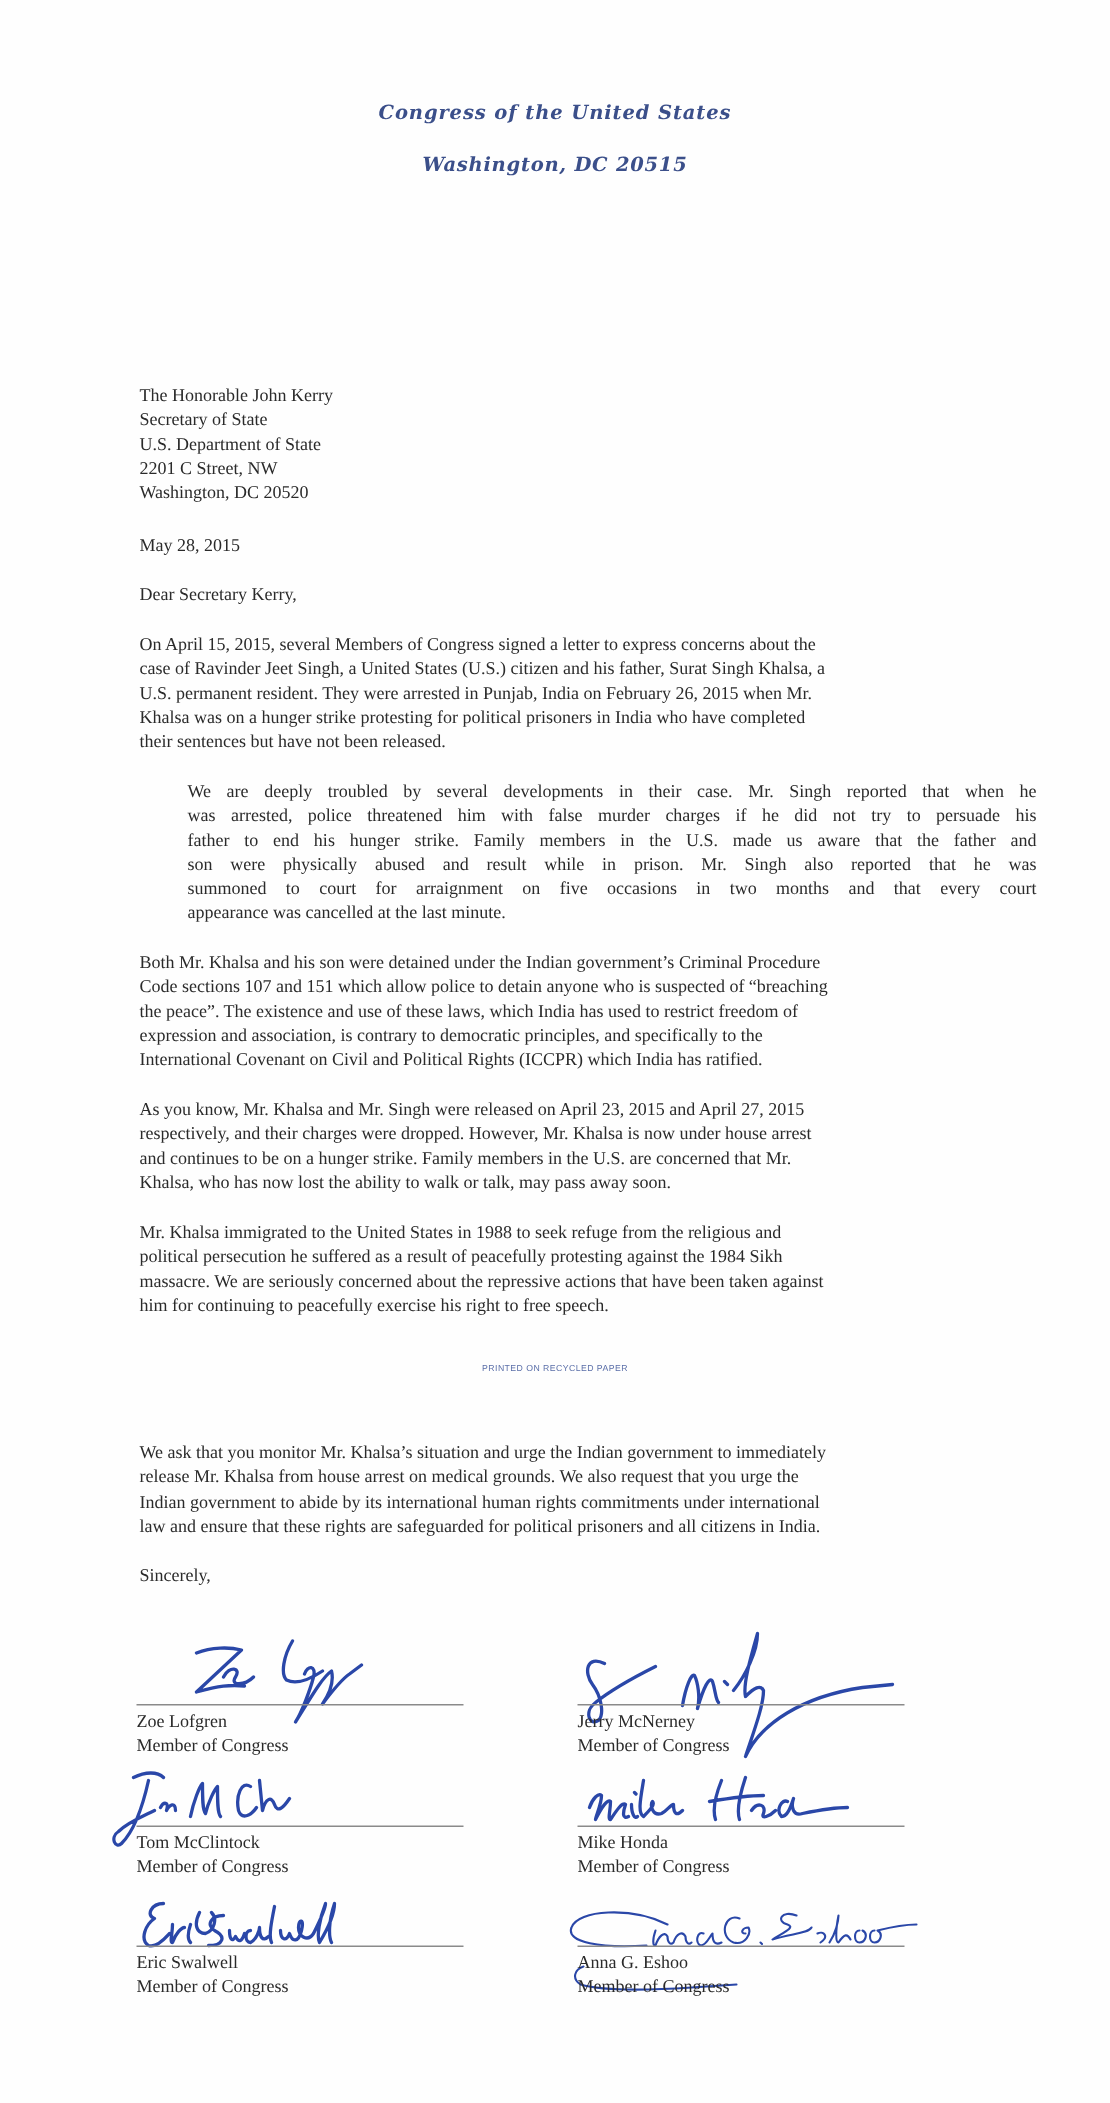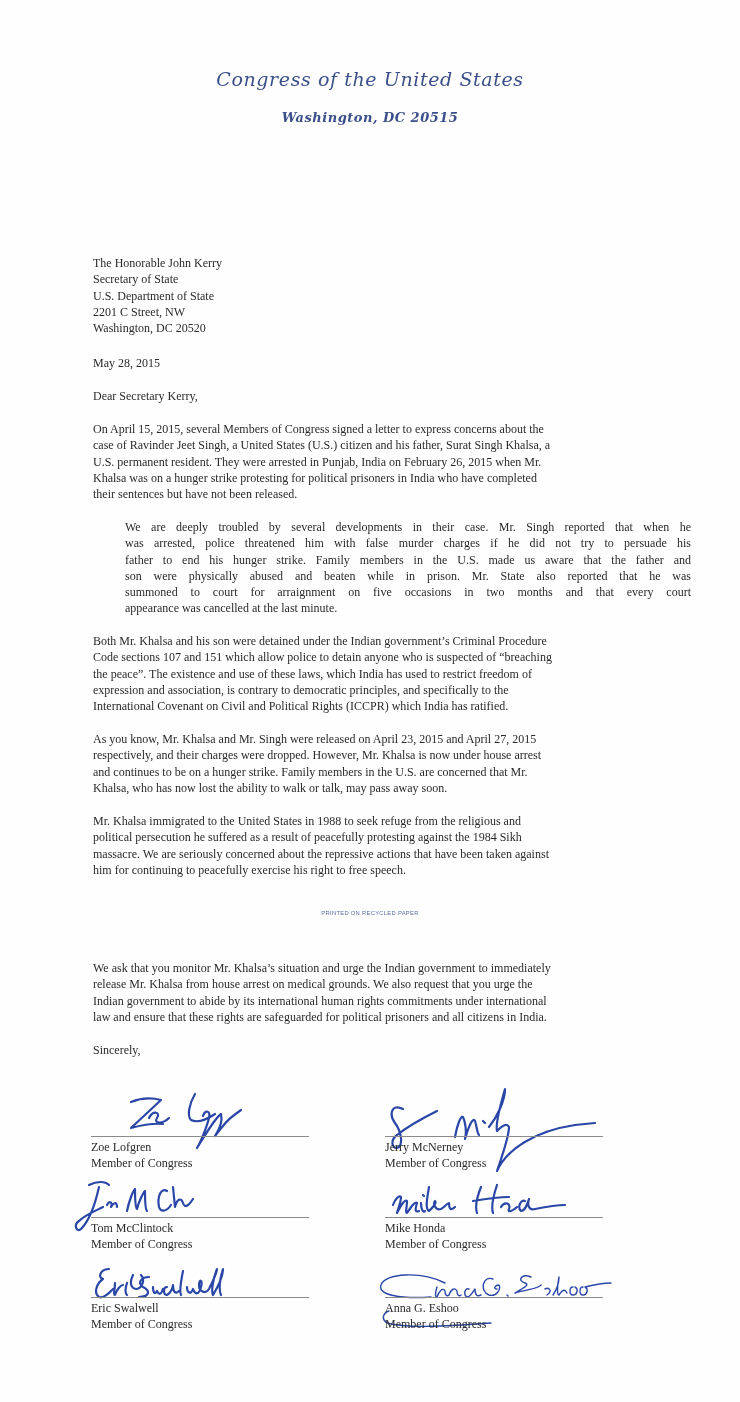--- a/index.html
+++ b/index.html
@@ -1,19 +1,19 @@
 <!DOCTYPE html>
 <html><head>
 <meta charset="utf-8">
 <style>
   html, body { margin: 0; padding: 0; background: #ffffff; }
   body { width: 740px; height: 1402px; position: relative; overflow: hidden; }
   .page { position: absolute; left: 0; top: 0; width: 740px; height: 1402px; background: #fefefe; }
   .letterhead { position: absolute; left: 0; top: 68px; width: 740px; text-align: center; color: #3b4f8a; font-family: "DejaVu Serif", serif; }
-  .lh-title { font-size: 19px; font-weight: normal; letter-spacing: 0.6px; font-style: italic; }
+  .lh-title { font-size: 13px; font-weight: bold; letter-spacing: 0.6px; font-style: italic; }
   .lh-sub { font-size: 13px; font-weight: bold; letter-spacing: 0.5px; margin-top: 20px; font-style: italic; }
   .text { font-family: "Liberation Serif", serif; color: #2a2a2a; font-size: 12px; line-height: 16.3px; }
   .addr { position: absolute; left: 93px; top: 255px; }
   .addr div { height: 16.3px; white-space: nowrap; }
   .date { position: absolute; left: 93px; top: 355px; white-space: nowrap; text-align: right; }
   .salutation { position: absolute; left: 93px; top: 388px; white-space: nowrap; }
   .para { position: absolute; left: 93px; width: 566px; }
   .para div { white-space: nowrap; height: 16.3px; }
   .justify div { text-align: justify; text-align-last: justify; white-space: normal; }
   .justify div.last { text-align-last: left; }
@@ -52,21 +52,21 @@
     <div>case of Ravinder Jeet Singh, a United States (U.S.) citizen and his father, Surat Singh Khalsa, a</div>
     <div>U.S. permanent resident. They were arrested in Punjab, India on February 26, 2015 when Mr.</div>
     <div>Khalsa was on a hunger strike protesting for political prisoners in India who have completed</div>
     <div>their sentences but have not been released.</div>
   </div>
 
   <div class="para text justify" style="top:519px;margin-left:32px;">
     <div>We are deeply troubled by several developments in their case. Mr. Singh reported that when he</div>
     <div>was arrested, police threatened him with false murder charges if he did not try to persuade his</div>
     <div>father to end his hunger strike. Family members in the U.S. made us aware that the father and</div>
-    <div>son were physically abused and beaten while in prison. Mr. State also reported that he was</div>
+    <div>son were physically abused and result while in prison. Mr. Singh also reported that he was</div>
     <div>summoned to court for arraignment on five occasions in two months and that every court</div>
     <div class="last">appearance was cancelled at the last minute.</div>
   </div>
 
   <div class="para text" style="top:633px;">
     <div>Both Mr. Khalsa and his son were detained under the Indian government’s Criminal Procedure</div>
     <div>Code sections 107 and 151 which allow police to detain anyone who is suspected of “breaching</div>
     <div>the peace”. The existence and use of these laws, which India has used to restrict freedom of</div>
     <div>expression and association, is contrary to democratic principles, and specifically to the</div>
     <div>International Covenant on Civil and Political Rights (ICCPR) which India has ratified.</div>

